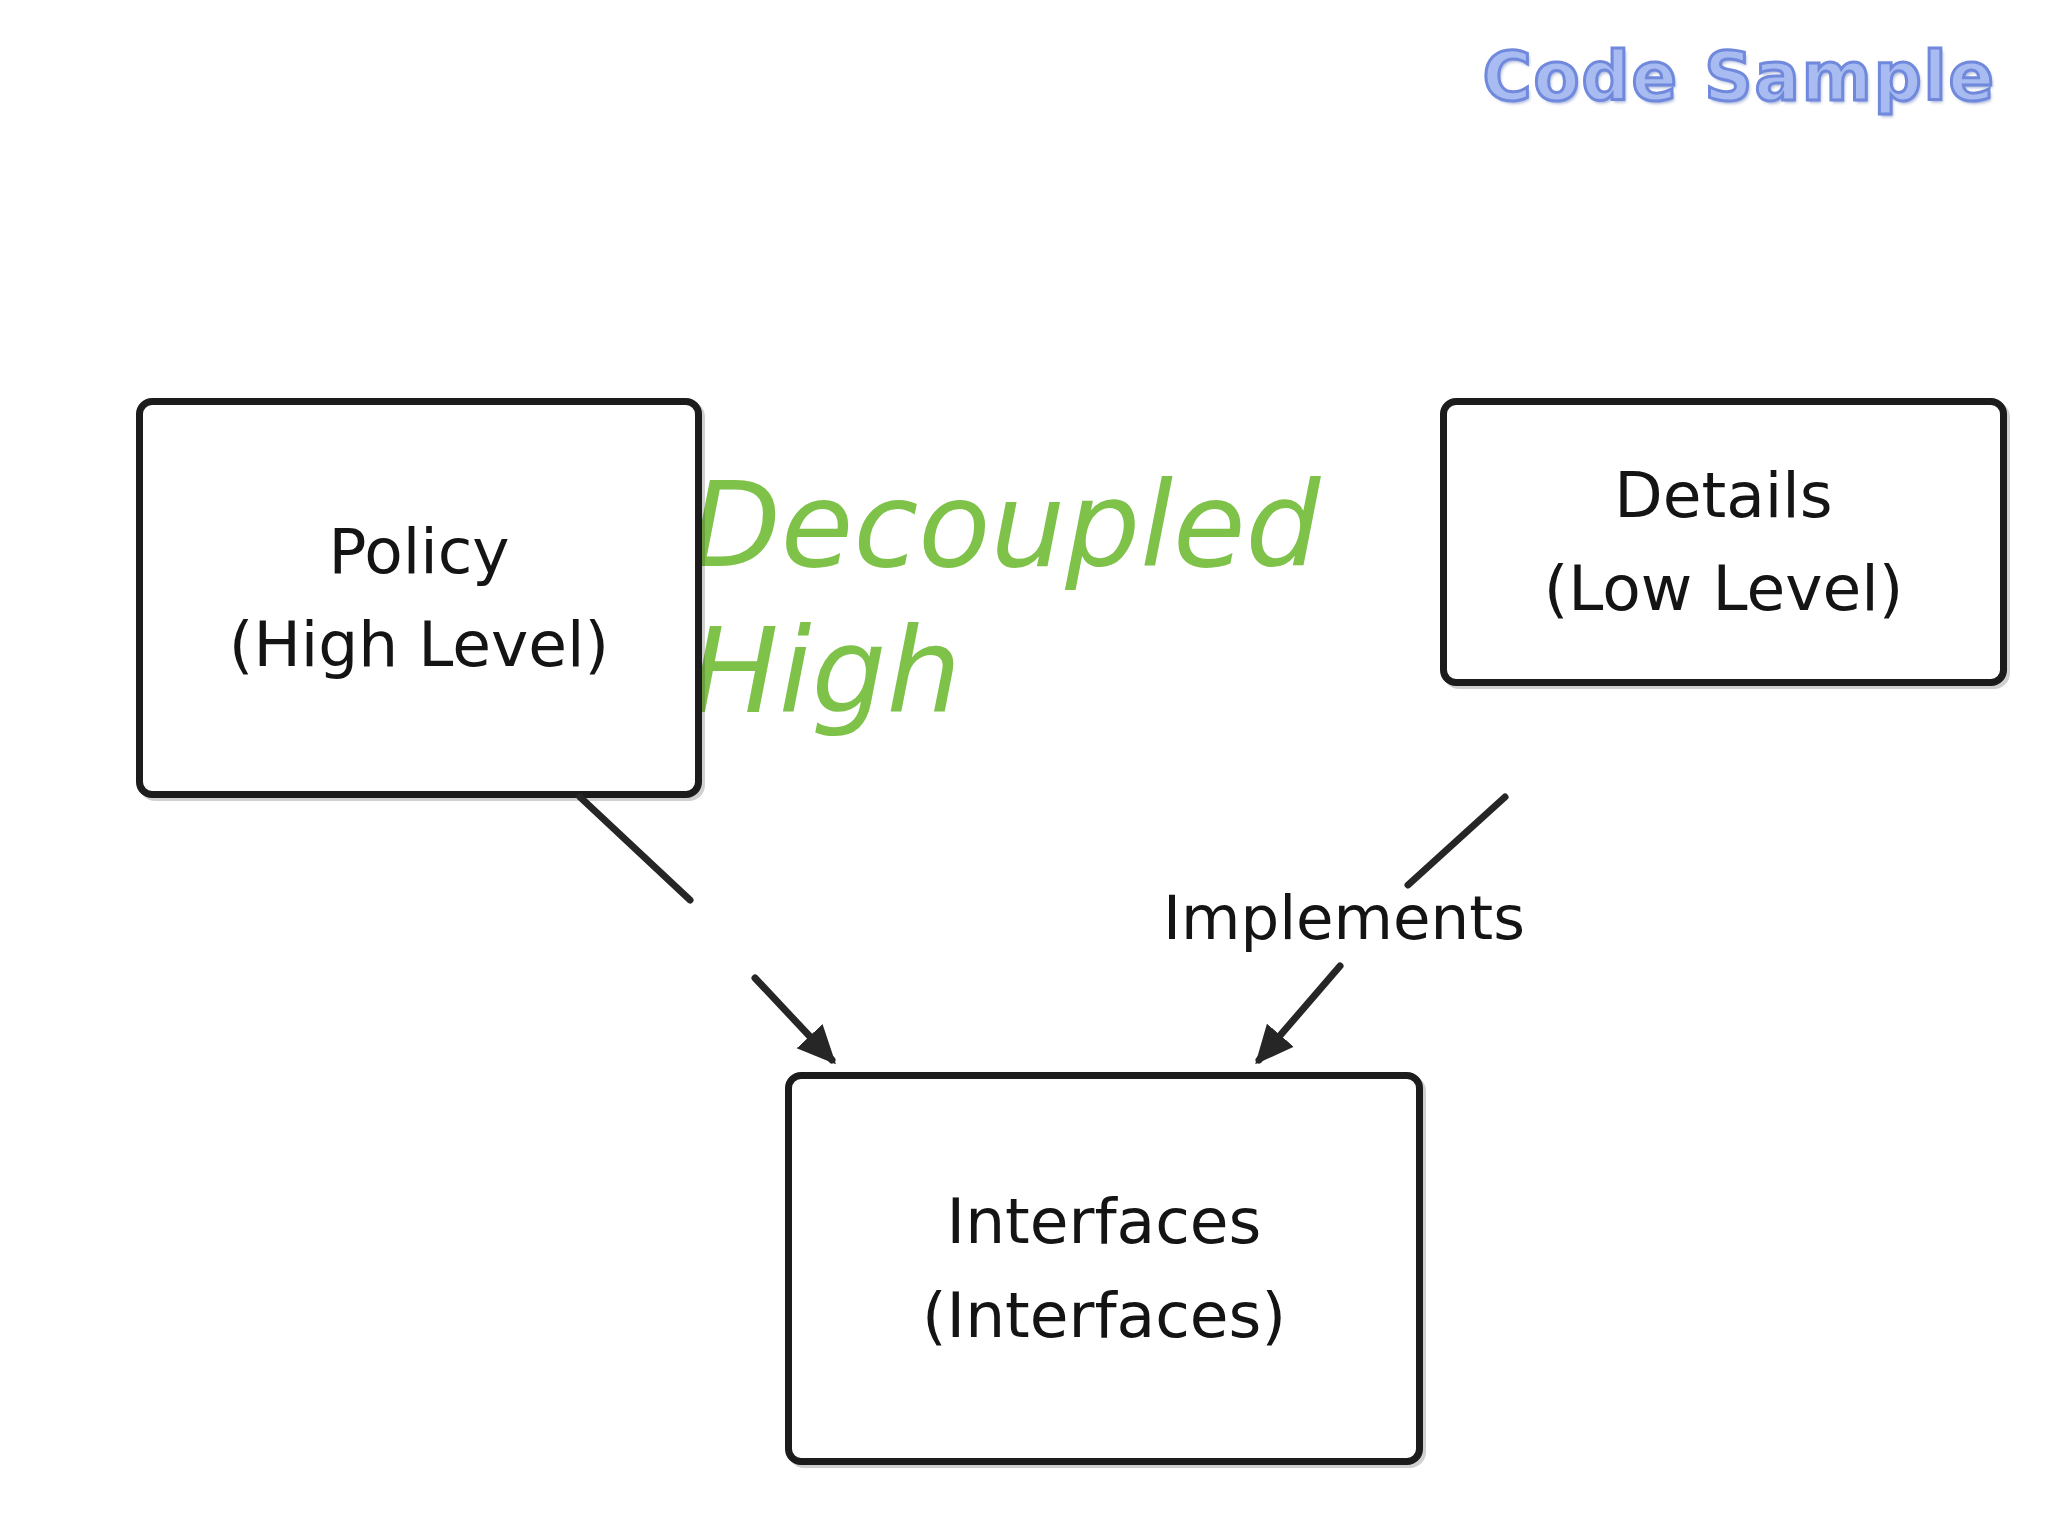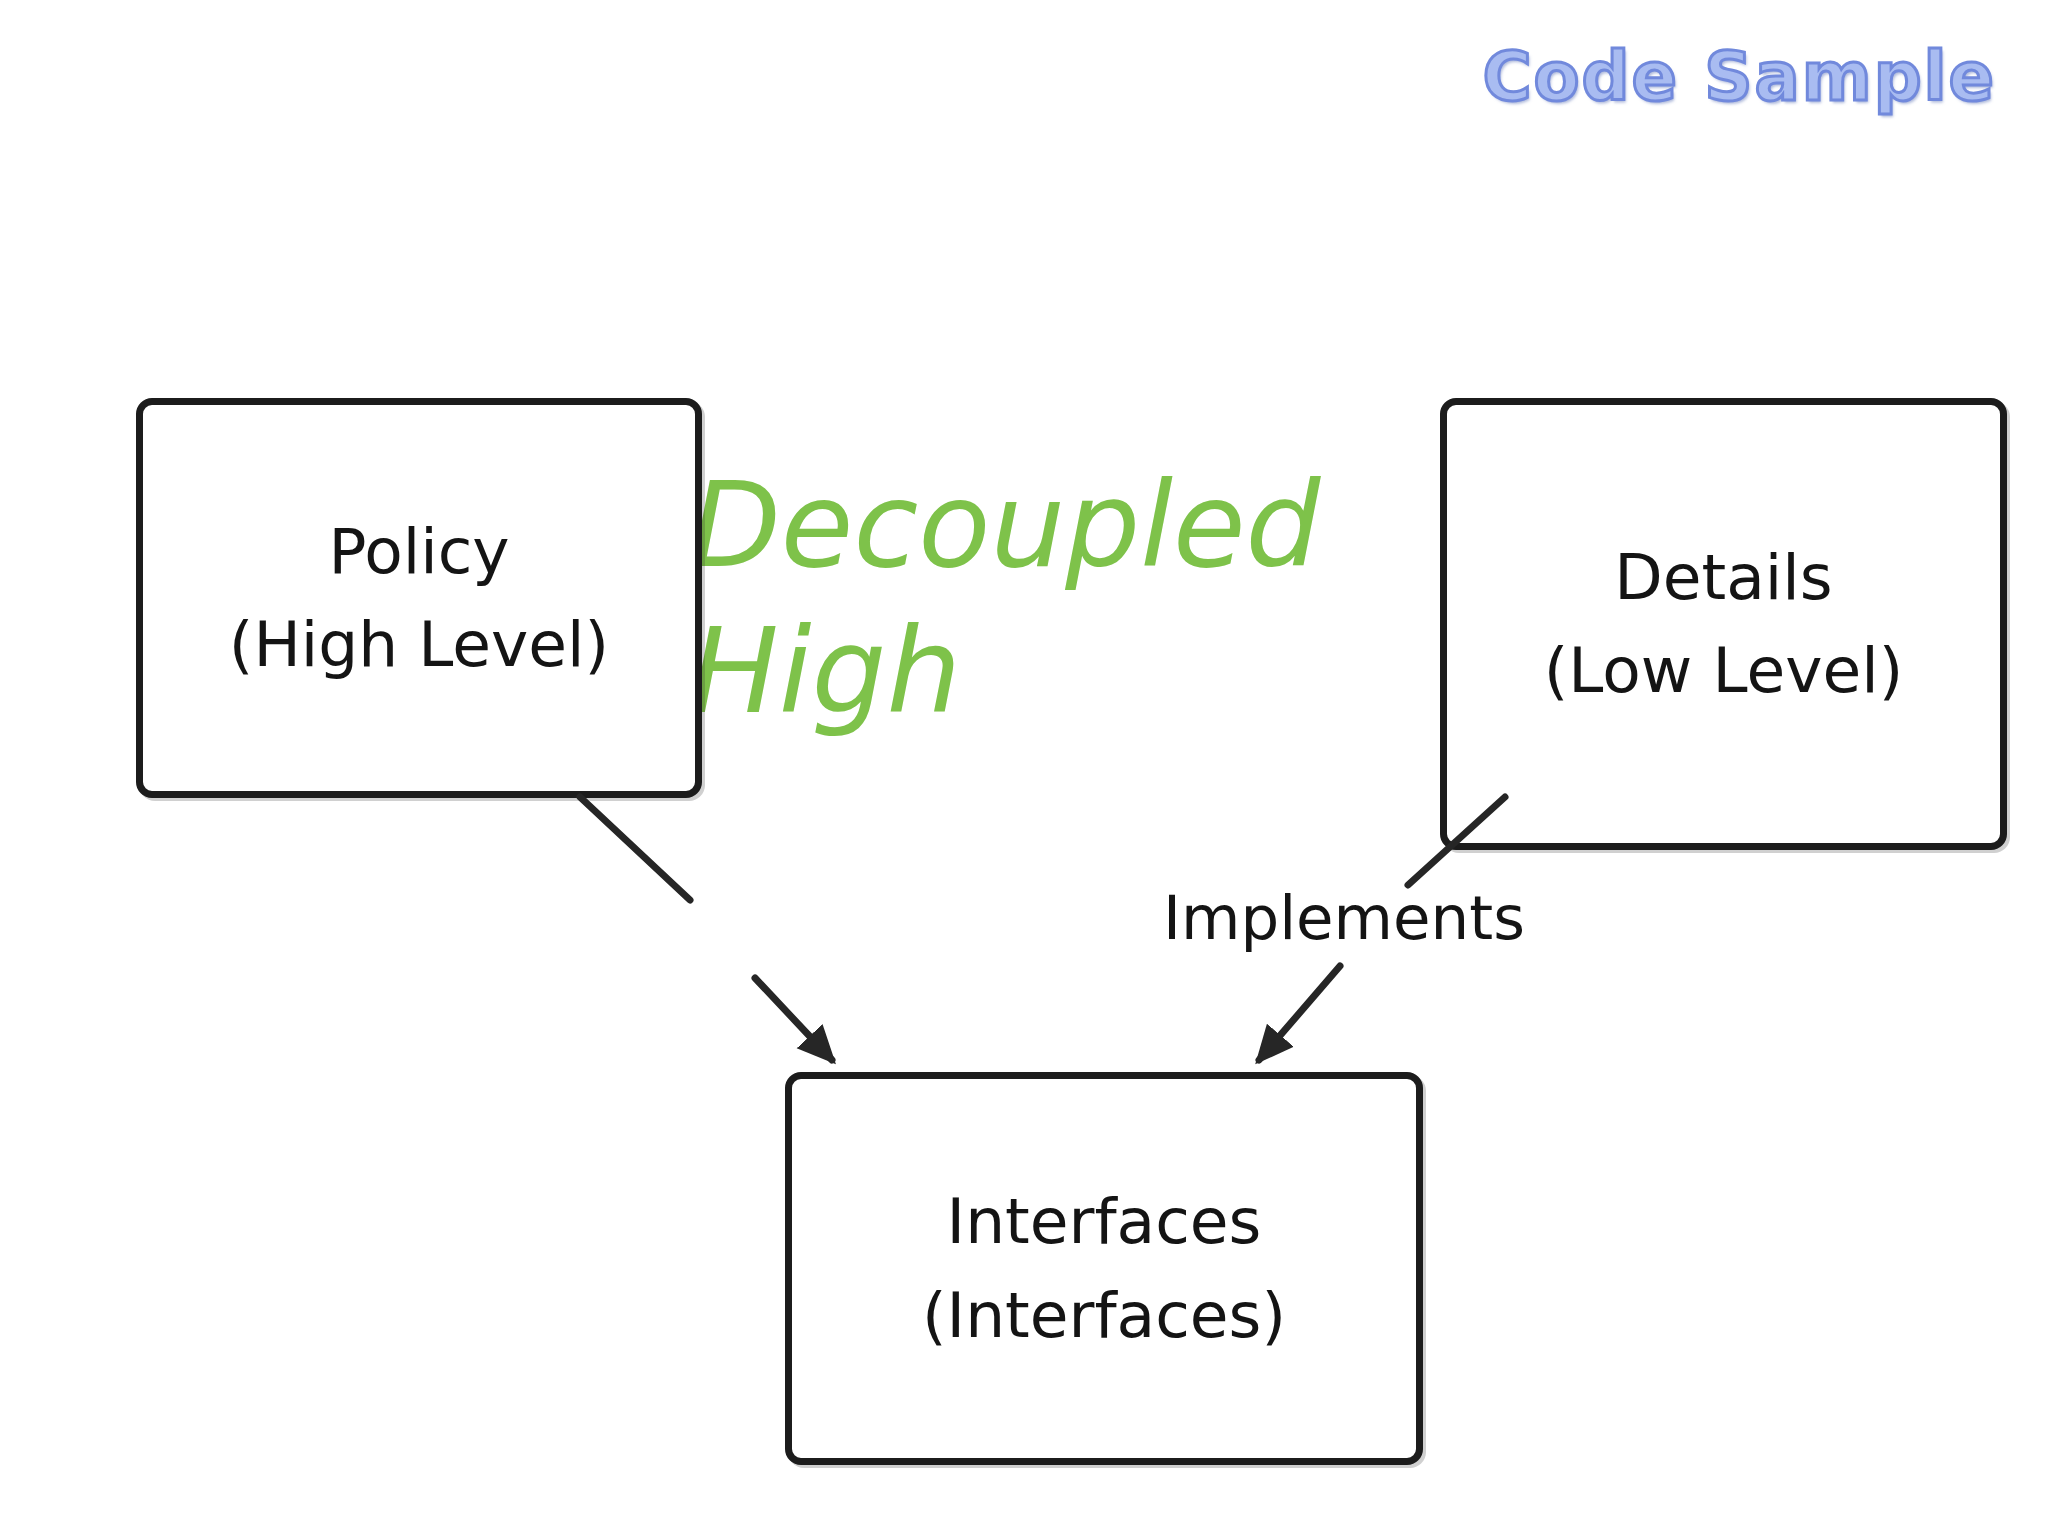--- a/index.html
+++ b/index.html
@@ -55,21 +55,21 @@
     align-items: center;
     justify-content: center;
     text-align: center;
     color: #141414;
     font-size: 63px;
     line-height: 1.48;
     box-shadow: 3px 3px 0 rgba(40, 40, 40, 0.22);
     margin-left: 27px;
   }
   .node-policy     { left: 109px;  top: 398px;  width: 566px; height: 400px; }
-  .node-details    { left: 1413px; top: 398px;  width: 567px; height: 452px; }
+  .node-details    { left: 1413px; top: 398px;  width: 567px; height: 288px; }
   .node-interfaces { left: 758px;  top: 1072px; width: 638px; height: 393px; }
 
   
   .arrows {
     position: absolute;
     left: 0;
     top: 0;
     width: 2048px;
     height: 1536px;
     pointer-events: none;

